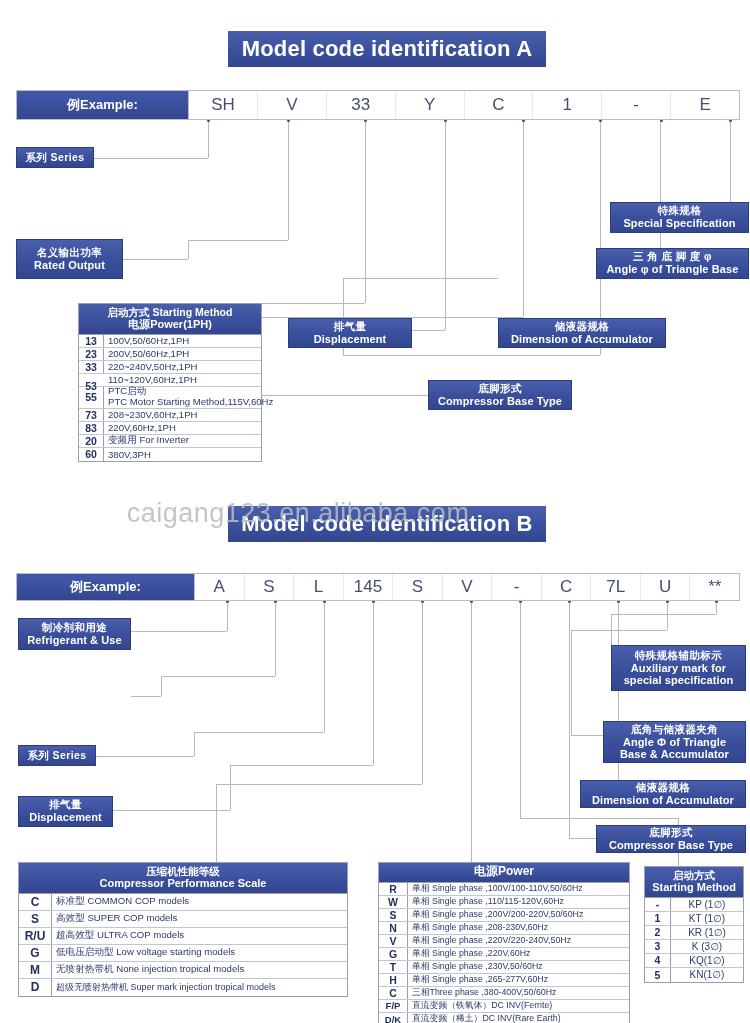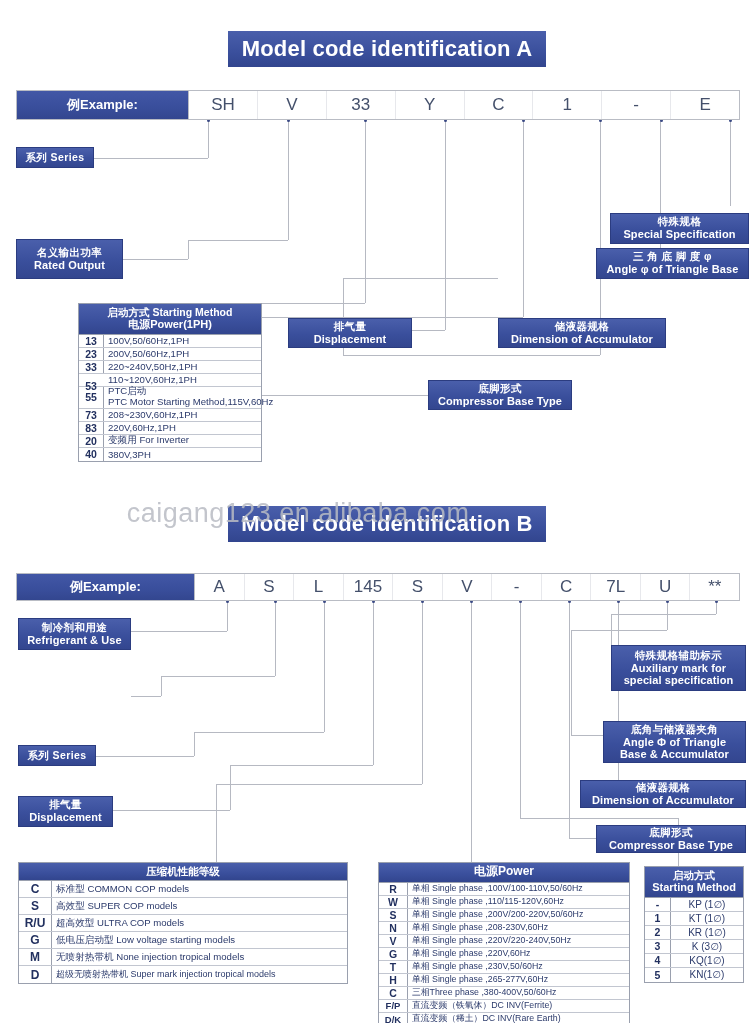--- a/index.html
+++ b/index.html
@@ -174,21 +174,21 @@
     </div>
     <div class="dt-row" style="height:13px;">
       <div class="dt-k" style="width:25px;">83</div>
       <div class="dt-v">220V,60Hz,1PH</div>
     </div>
     <div class="dt-row" style="height:13px;">
       <div class="dt-k" style="width:25px;">20</div>
       <div class="dt-v">变频用 For Inverter</div>
     </div>
     <div class="dt-row" style="height:13px;">
-      <div class="dt-k" style="width:25px;">40</div>
+      <div class="dt-k" style="width:25px;">60</div>
       <div class="dt-v">380V,3PH</div>
     </div>
   </div>
 
   <div class="ln v" style="left:445px; top:120px; height:210px;"></div>
   <div class="ln h" style="left:412px; top:330px; width:33px;"></div>
   <div class="bbox" style="left:288px; top:318px; width:124px; height:30px;">
     <span class="cn">排气量</span>
     <span class="en">Displacement</span>
   </div>
@@ -211,21 +211,21 @@
     <span class="en">Dimension of Accumulator</span>
   </div>
 
   <div class="ln v" style="left:660px; top:120px; height:128px;"></div>
   <div class="bbox" style="left:596px; top:248px; width:153px; height:31px;">
     <span class="cn">三 角 底 脚 度 φ</span>
     <span class="en">Angle φ of Triangle Base</span>
   </div>
 
   <div class="ln v" style="left:730px; top:120px; height:86px;"></div>
-  <div class="bbox" style="left:610px; top:213px; width:139px; height:31px;">
+  <div class="bbox" style="left:610px; top:202px; width:139px; height:31px;">
     <span class="cn">特殊规格</span>
     <span class="en">Special Specification</span>
   </div>
 
   <div class="watermark">caigang123.en.alibaba.com</div>
 
   <div class="sect-title" style="left:228px; top:506px; width:318px; height:36px;">Model code identification B</div>
 
   <div class="ex-strip" style="left:16px; top:573px; width:724px; height:28px;">
     <div class="ex-label" style="flex:0 0 178px;">例Example:</div>
@@ -282,20 +282,21 @@
     <span class="cn">排气量</span>
     <span class="en">Displacement</span>
   </div>
 
   <div class="ln v" style="left:422px; top:601px; height:183px;"></div>
   <div class="ln h" style="left:216px; top:784px; width:206px;"></div>
   <div class="ln v" style="left:216px; top:784px; height:78px;"></div>
   <div class="dtable" style="left:18px; top:862px; width:330px;">
     <div class="dt-head">
       <div class="cn">压缩机性能等级</div>
+      <div class="en">Compressor Performance Scale</div>
     </div>
     <div class="dt-row" style="height:17px;">
       <div class="dt-k" style="width:33px;font-size:12px;">C</div>
       <div class="dt-v">标准型  COMMON COP models</div>
     </div>
     <div class="dt-row" style="height:17px;">
       <div class="dt-k" style="width:33px;font-size:12px;">S</div>
       <div class="dt-v">高效型  SUPER COP models</div>
     </div>
     <div class="dt-row" style="height:17px;">

